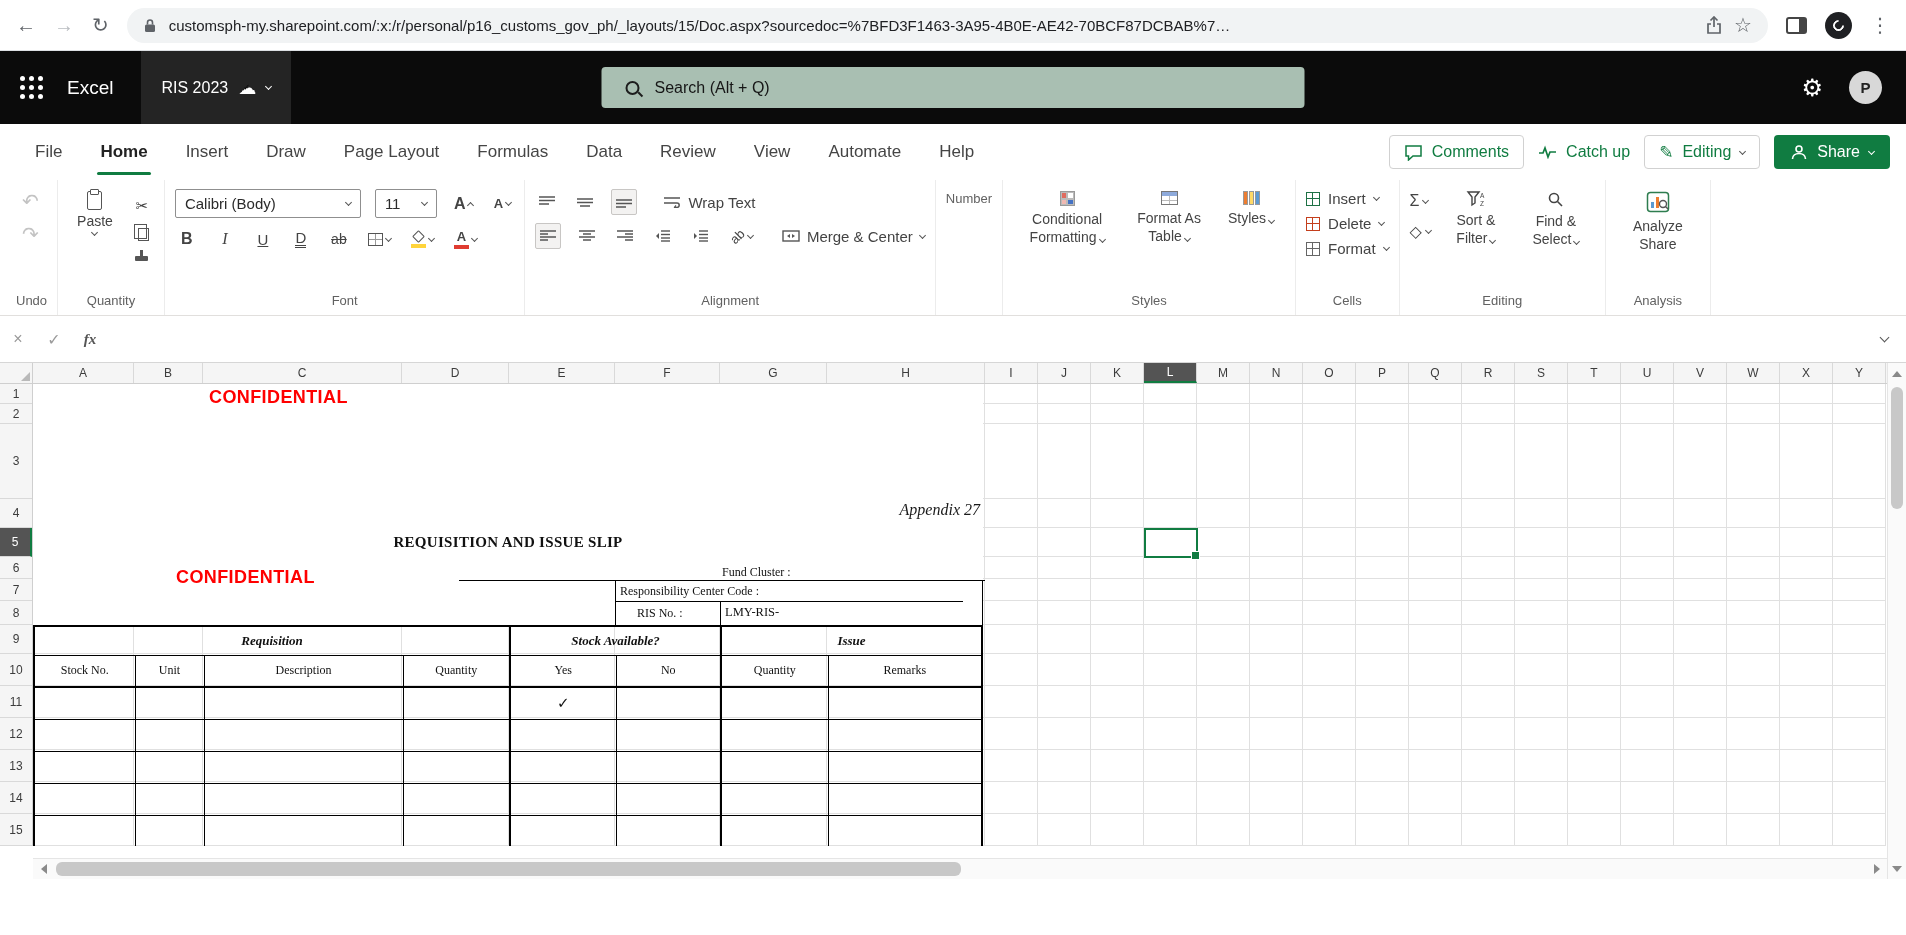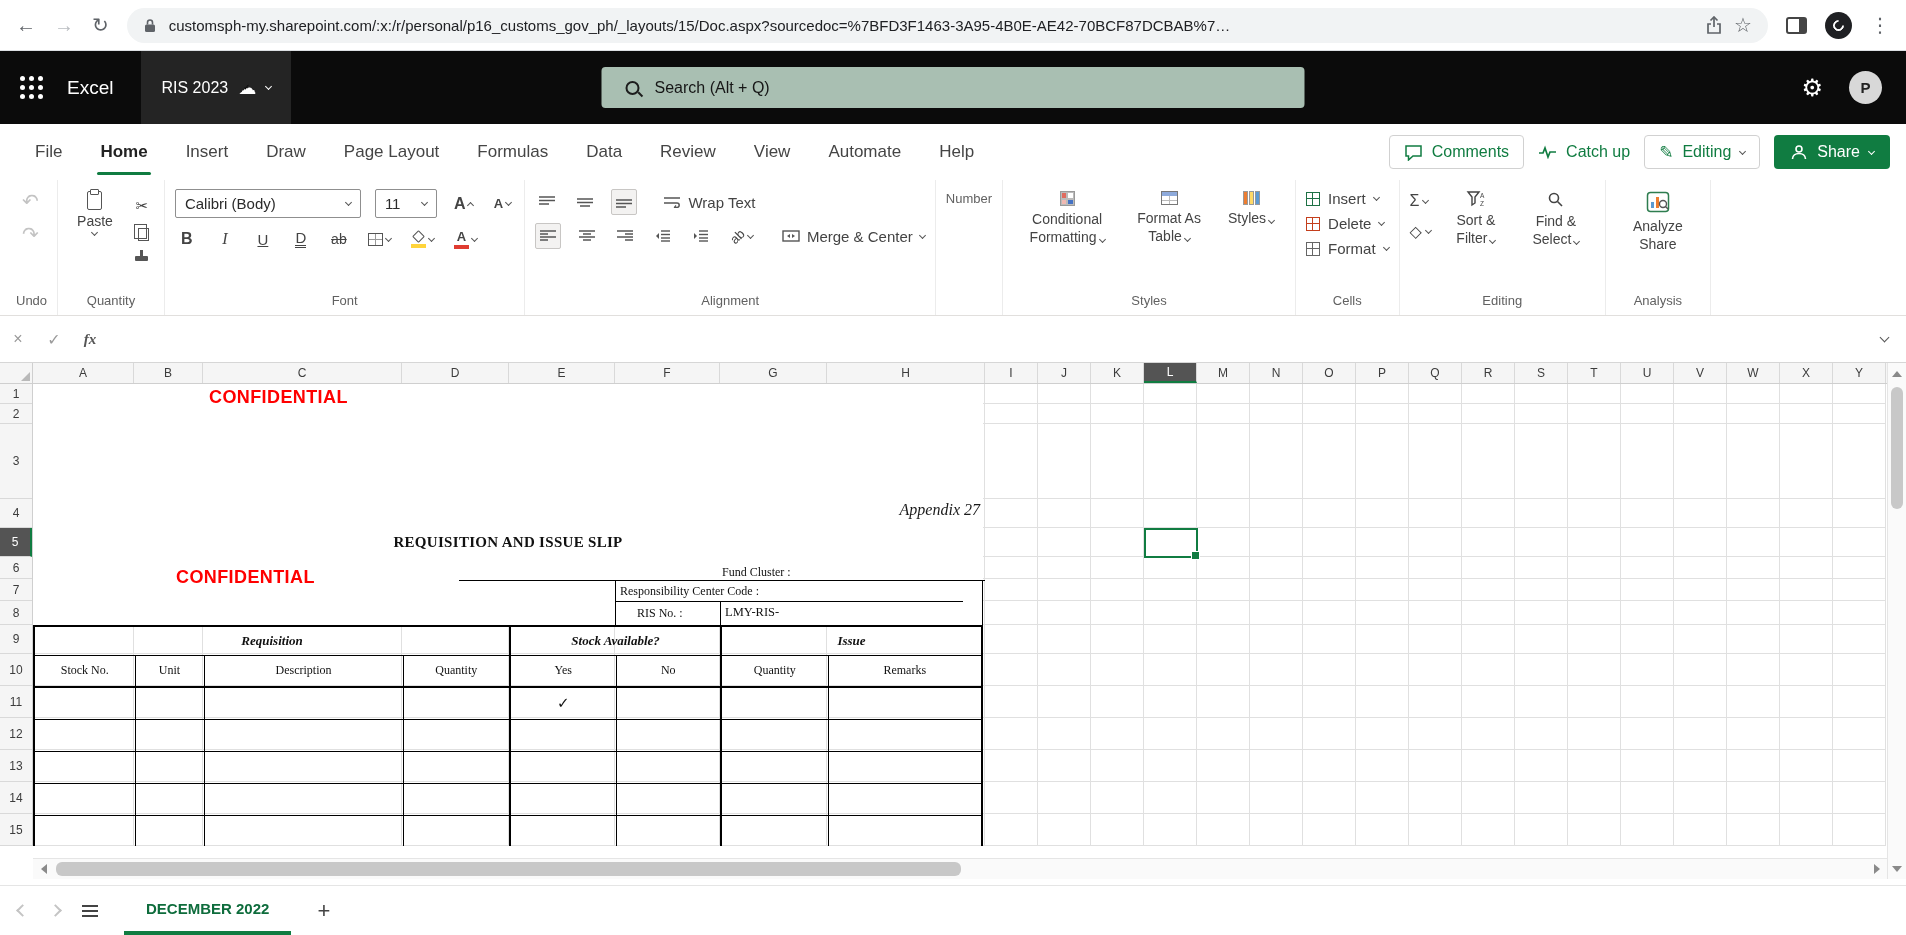--- a/index.html
+++ b/index.html
@@ -1150,27 +1150,14 @@
       <div class="harrow left">
           <i class="tri-left"></i>
         </div>
       <div class="hthumb"></div>
       <div class="harrow right">
           <i class="tri-right"></i>
         </div>
     </div>
   </div>
 
-  <div class="sheet-tabbar">
-    <div class="stb-nav">
-      <i class="nav-chev"></i>
-      <i class="nav-chev right"></i>
-    </div>
-    <span class="ham">
-        <i></i>
-        <i></i>
-        <i></i>
-      </span>
-    <div class="sheet-tab">DECEMBER 2022</div>
-    <span class="addsheet">+</span>
-  </div>
 
 </div>
 
 </body></html>

